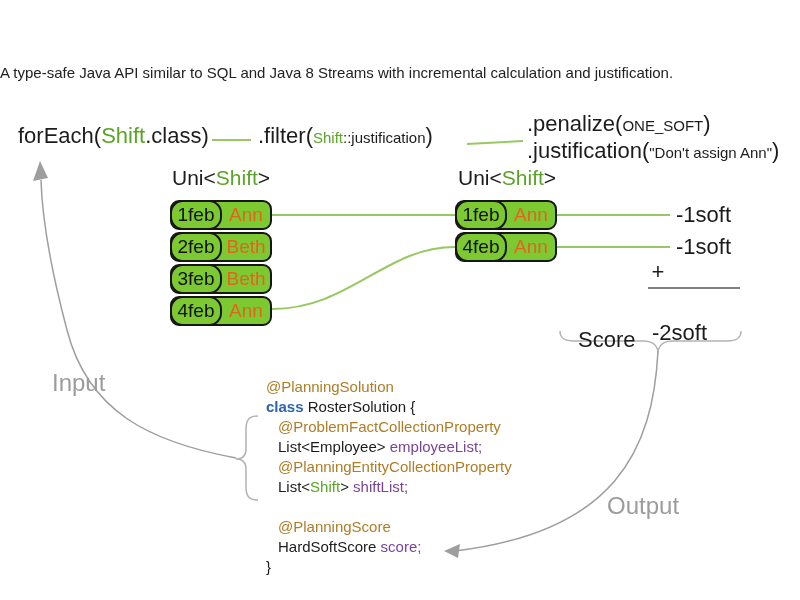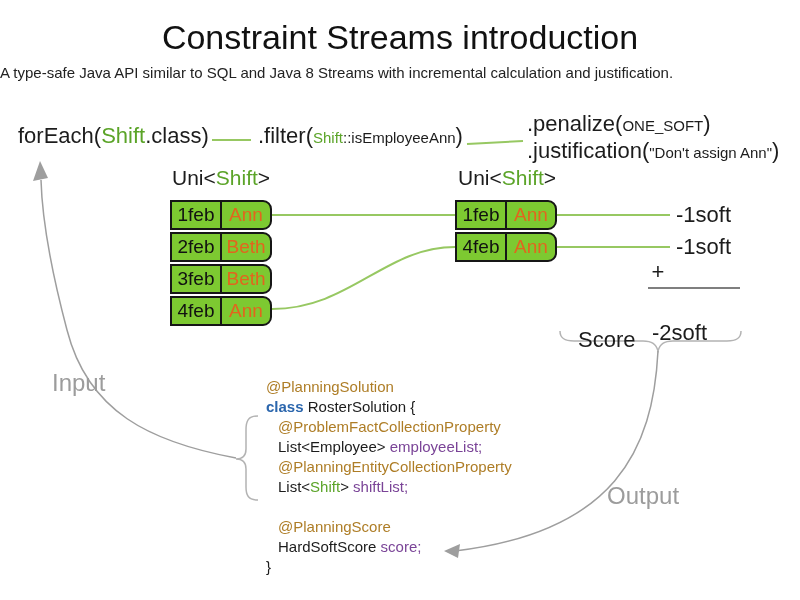--- a/index.html
+++ b/index.html
@@ -11,21 +11,21 @@
   #overlay{position:absolute;left:0;top:0;pointer-events:none;}
   .page-title{left:0;right:0;top:18px;text-align:center;font-size:34px;font-weight:400;color:#111;}
   .subtitle{left:0;right:0;top:64px;text-align:left;font-size:15px;color:#222;}
   .pl{font-size:22px;line-height:28px;white-space:pre;color:#1c1c1c;}
   .pl .sm{font-size:15px;}
   .green{color:#5ba428;}
   .uni-label{font-size:21px;line-height:24px;color:#1c1c1c;white-space:pre;}
   .row{position:absolute;width:102px;height:30px;background:#7dc931;border:2px solid #161616;
        border-radius:9px;box-sizing:border-box;}
   .date-cell{position:absolute;left:-2px;top:-2px;width:52px;height:30px;background:#7dc931;
-       border:2px solid #161616;border-radius:0;box-sizing:border-box;text-align:center;
+       border:2px solid #161616;border-radius:13px;box-sizing:border-box;text-align:center;
        font-size:19px;line-height:25px;color:#111;}
   .name-cell{position:absolute;left:50px;right:0;top:0;bottom:0;text-align:center;
        font-size:19px;line-height:26px;color:#e2651e;}
   .penalty{font-size:22px;line-height:26px;color:#1c1c1c;}
   .score-txt{font-size:22px;line-height:26px;color:#1c1c1c;}
   .flow-label{font-size:24px;line-height:28px;color:#9c9c9c;}
   .code{left:266px;top:377px;}
   .code-line{height:20px;font-size:15px;line-height:20px;white-space:pre;color:#1c1c1c;}
   .ind{padding-left:12px;}
   .ann{color:#ae7d26;}
@@ -53,26 +53,25 @@
 
     <path d="M658,351 C653,450 615,532 455,551" stroke="#9e9e9e" stroke-width="1.5" fill="none"></path>
     <polygon points="444,551 460,544 458,558" fill="#9e9e9e"></polygon>
 
     <path d="M236,458 C150,442 88,412 67,330 C49,262 42,215 41,180" stroke="#9e9e9e" stroke-width="1.5" fill="none"></path>
     <polygon points="40,161 33,181 48,178" fill="#9e9e9e"></polygon>
 
     <path d="M258,416 C248,416 246,421 246,430 L246,449 C246,456 243,459 236,459 C243,459 246,462 246,469 L246,487 C246,495 248,500 258,500" stroke="#b3b3b3" stroke-width="1.5" fill="none"></path>
   </svg>
 
-  <div class="abs page-title">Constraint Streams introduction</div>
   <div class="abs subtitle">A type-safe Java API similar to SQL and Java 8 Streams with incremental calculation and justification.</div>
 
   <div class="abs pl" style="left:18px;top:122px;"><span>forEach(</span><span class="green">Shift</span><span>.class)</span></div>
 
-  <div class="abs pl" style="left:258px;top:122px;"><span>.filter(</span><span class="sm green">Shift</span><span class="sm">::isEmployeeAnn</span><span>)</span></div>
+  <div class="abs pl" style="left:258px;top:122px;"><span>.filter(</span><span class="sm green">Shift</span><span class="sm">::justification</span><span>)</span></div>
 
   <div class="abs pl" style="left:527px;top:110px;"><span>.penalize(</span><span class="sm">ONE_SOFT</span><span>)</span></div>
 
   <div class="abs pl" style="left:527px;top:137px;"><span>.justification(</span><span class="sm">"Don't assign Ann"</span><span>)</span></div>
 
   <div class="abs uni-label" style="left:172px;top:166px;"><span>Uni&lt;</span><span class="green">Shift</span><span>&gt;</span></div>
 
   <div class="abs uni-label" style="left:458px;top:166px;"><span>Uni&lt;</span><span class="green">Shift</span><span>&gt;</span></div>
 
   <div class="row" style="left:170px;top:200px;">
@@ -102,21 +101,21 @@
   </div>
 
   <div class="abs penalty" style="left:676px;top:202px;">-1soft</div>
   <div class="abs penalty" style="left:676px;top:234px;">-1soft</div>
 
   <div class="abs score-txt" style="left:640px;top:259px;width:36px;text-align:center;">+</div>
   <div class="abs score-txt" style="left:578px;top:293px;margin-top:34px;">Score</div>
   <div class="abs score-txt" style="left:652px;top:293px;width:90px;text-align:left;margin-top:27px;">-2soft</div>
 
   <div class="abs flow-label" style="left:52px;top:369px;">Input</div>
-  <div class="abs flow-label" style="left:607px;top:482px;text-align:right;">Output</div>
+  <div class="abs flow-label" style="left:607px;top:492px;text-align:right;">Output</div>
 
   <div class="abs code">
     <div class="code-line ann">@PlanningSolution</div>
     <div class="code-line"><span class="kw">class</span><span> RosterSolution {</span></div>
     <div class="code-line ann ind">@ProblemFactCollectionProperty</div>
     <div class="code-line ind"><span>List&lt;Employee&gt; </span><span class="field">employeeList;</span></div>
     <div class="code-line ann ind">@PlanningEntityCollectionProperty</div>
     <div class="code-line ind"><span>List&lt;</span><span class="green">Shift</span><span>&gt; </span><span class="field">shiftList;</span></div>
     <div class="code-line"></div>
     <div class="code-line ann ind">@PlanningScore</div>

